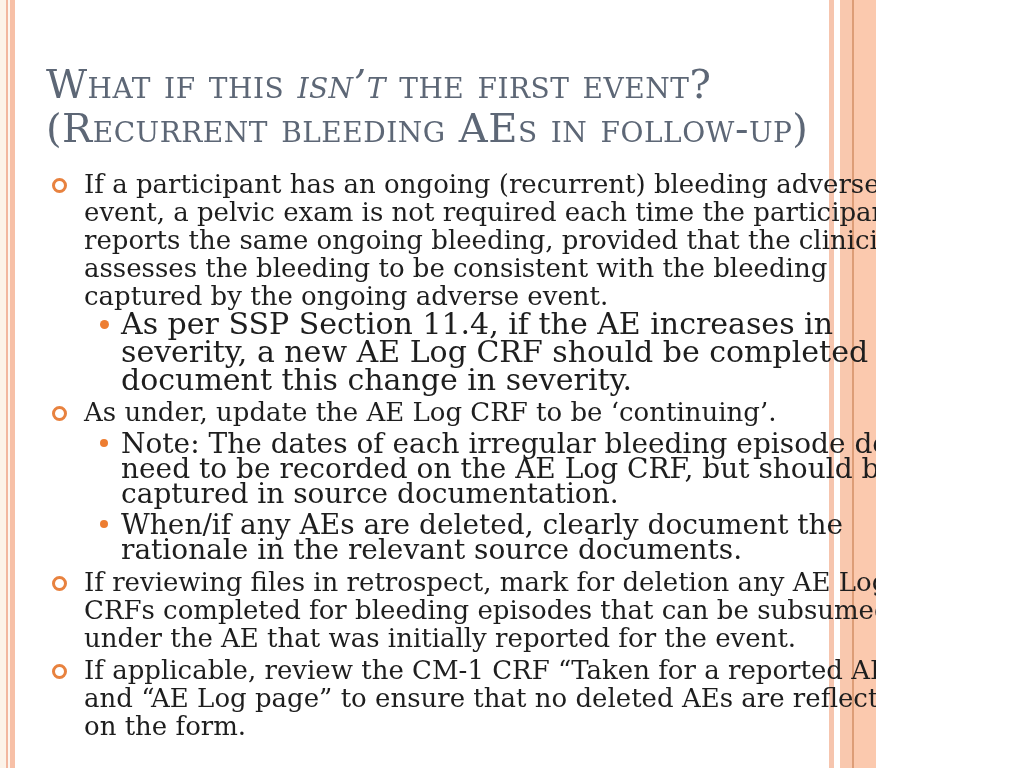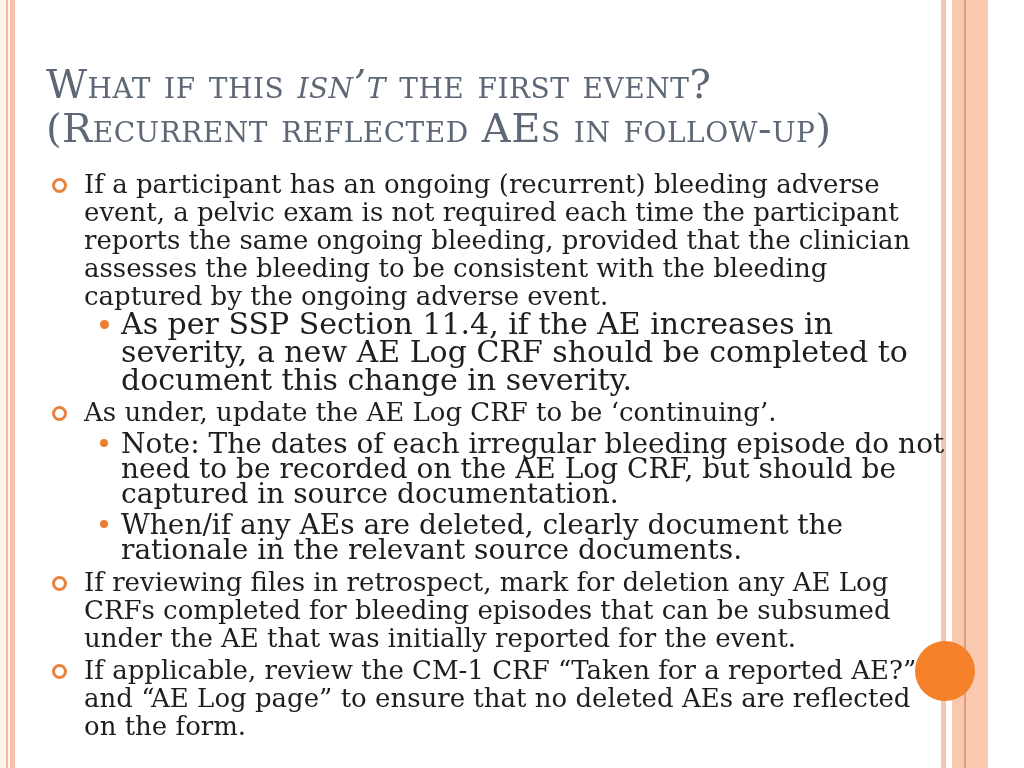--- a/index.html
+++ b/index.html
@@ -2,21 +2,21 @@
 <html><head>
 <meta charset="utf-8">
 <style>
   html, body {
     margin: 0;
     padding: 0;
     background: #ffffff;
   }
   .slide {
     position: relative;
-    width: 988px;
+    width: 876px;
     height: 768px;
     background: #ffffff;
     overflow: hidden;
     font-family: "DejaVu Serif", "Liberation Serif", serif;
   }
   
   .edge-left {
     position: absolute;
     left: 0; top: 0;
     width: 16px; height: 768px;
@@ -114,21 +114,21 @@
     background: #f5822b;
   }
 </style>
 </head>
 <body>
 
 <div class="slide">
   <div class="edge-left"></div>
   <div class="edge-right"></div>
 
-  <h1 class="title"><span>What if this </span><em>isn’t</em><span> the first event?</span><br><span>(Recurrent reflected AEs in follow-up)</span></h1>
+  <h1 class="title"><span>What if this </span><em>isn’t</em><span> the first event?</span><br><span>(Recurrent bleeding AEs in follow-up)</span></h1>
 
   <div class="content" id="bullet-list">
       <div class="li lvl1"><span class="marker"></span><span class="txt">If a participant has an ongoing (recurrent) bleeding adverse event, a pelvic exam is not required each time the participant reports the same ongoing bleeding, provided that the clinician assesses the bleeding to be consistent with the bleeding captured by the ongoing adverse event.</span></div>
       <div class="li lvl2 large"><span class="marker"></span><span class="txt">As per SSP Section 11.4, if the AE increases in severity, a new AE Log CRF should be completed to document this change in severity.</span></div>
       <div class="li lvl1"><span class="marker"></span><span class="txt">As under, update the AE Log CRF to be ‘continuing’.</span></div>
       <div class="li lvl2 small"><span class="marker"></span><span class="txt">Note: The dates of each irregular bleeding episode do not need to be recorded on the AE Log CRF, but should be captured in source documentation.</span></div>
       <div class="li lvl2 small"><span class="marker"></span><span class="txt">When/if any AEs are deleted, clearly document the rationale in the relevant source documents.</span></div>
       <div class="li lvl1"><span class="marker"></span><span class="txt">If reviewing files in retrospect, mark for deletion any AE Log CRFs completed for bleeding episodes that can be subsumed under the AE that was initially reported for the event.</span></div>
       <div class="li lvl1"><span class="marker"></span><span class="txt">If applicable, review the CM-1 CRF “Taken for a reported AE?” and “AE Log page” to ensure that no deleted AEs are reflected on the form.</span></div>
     </div>

